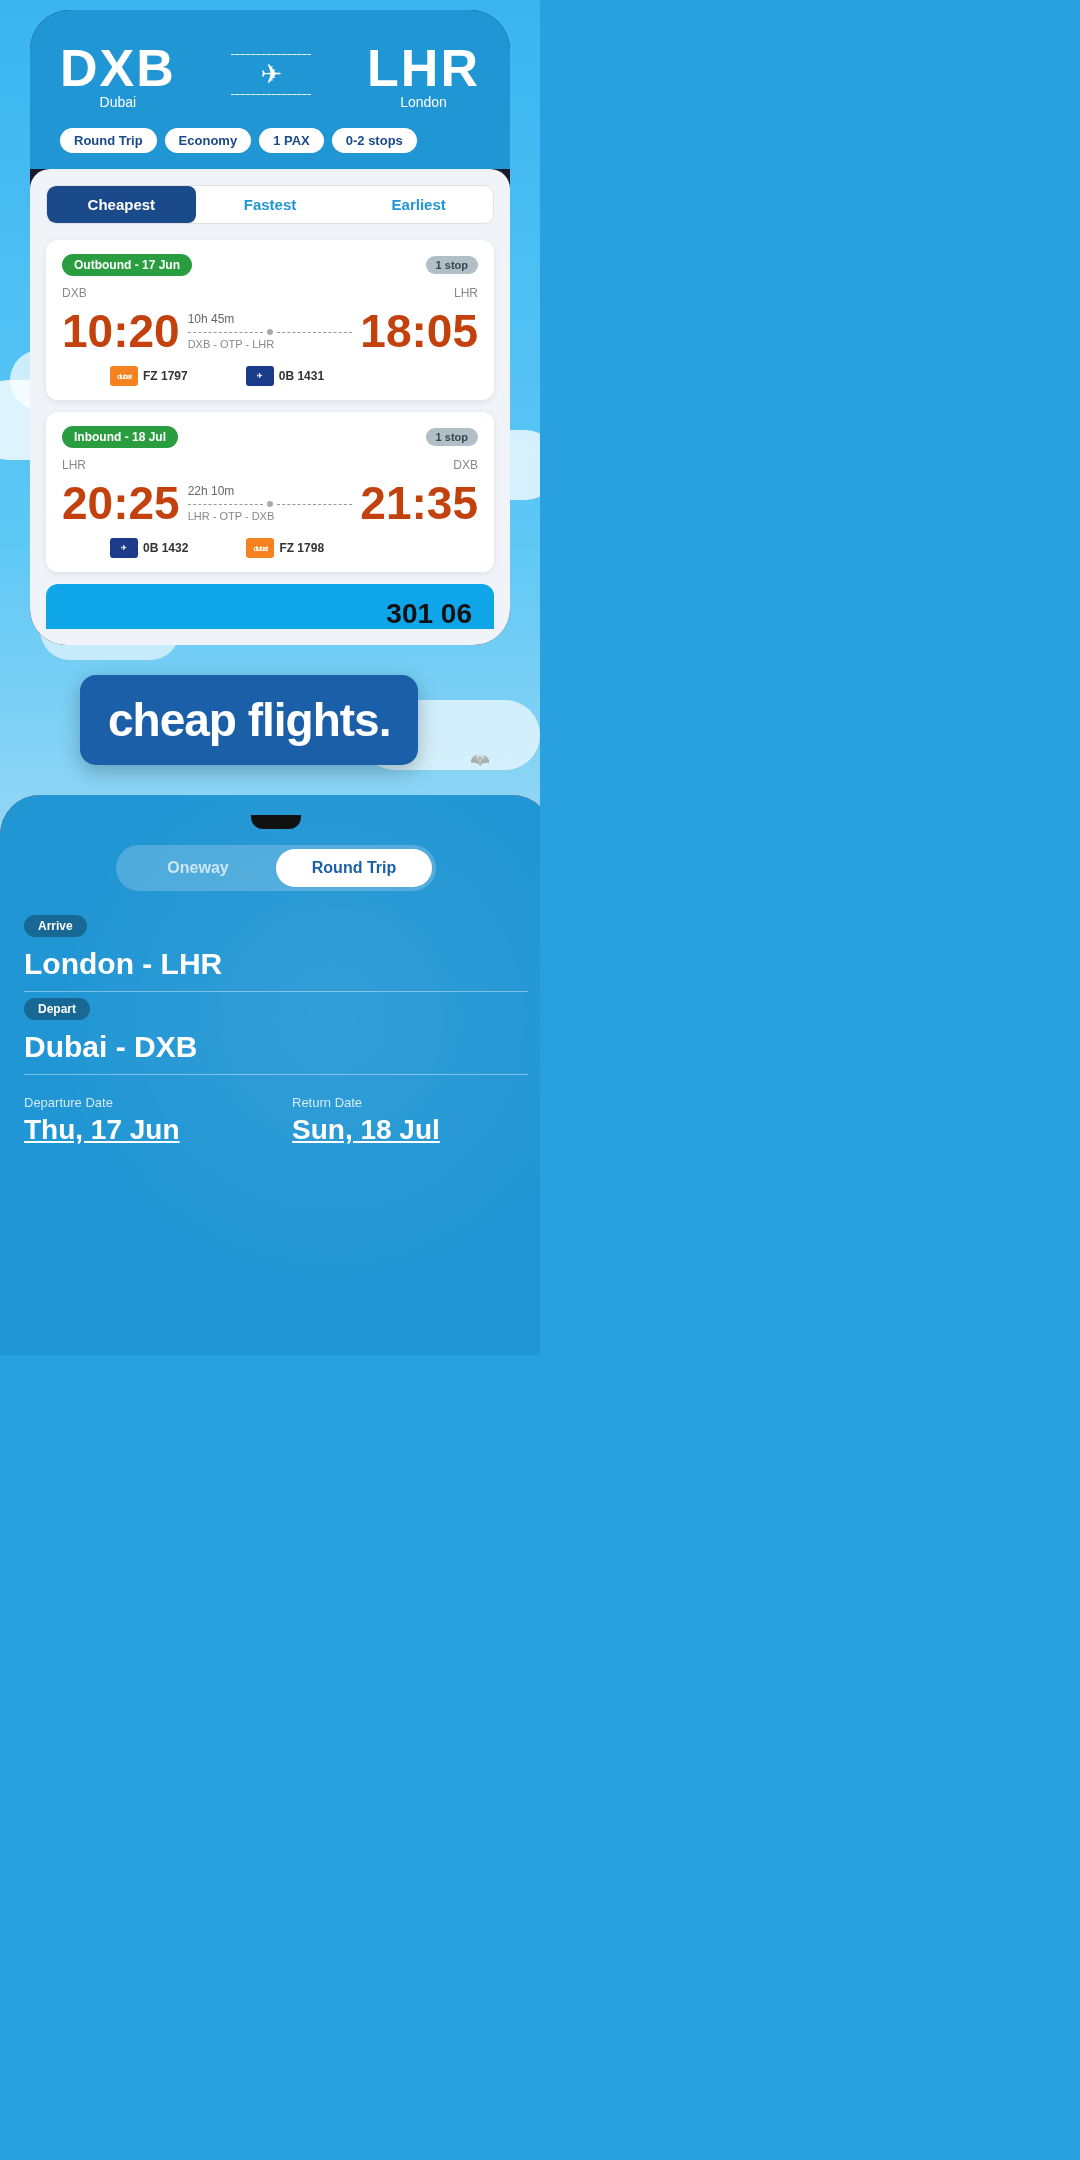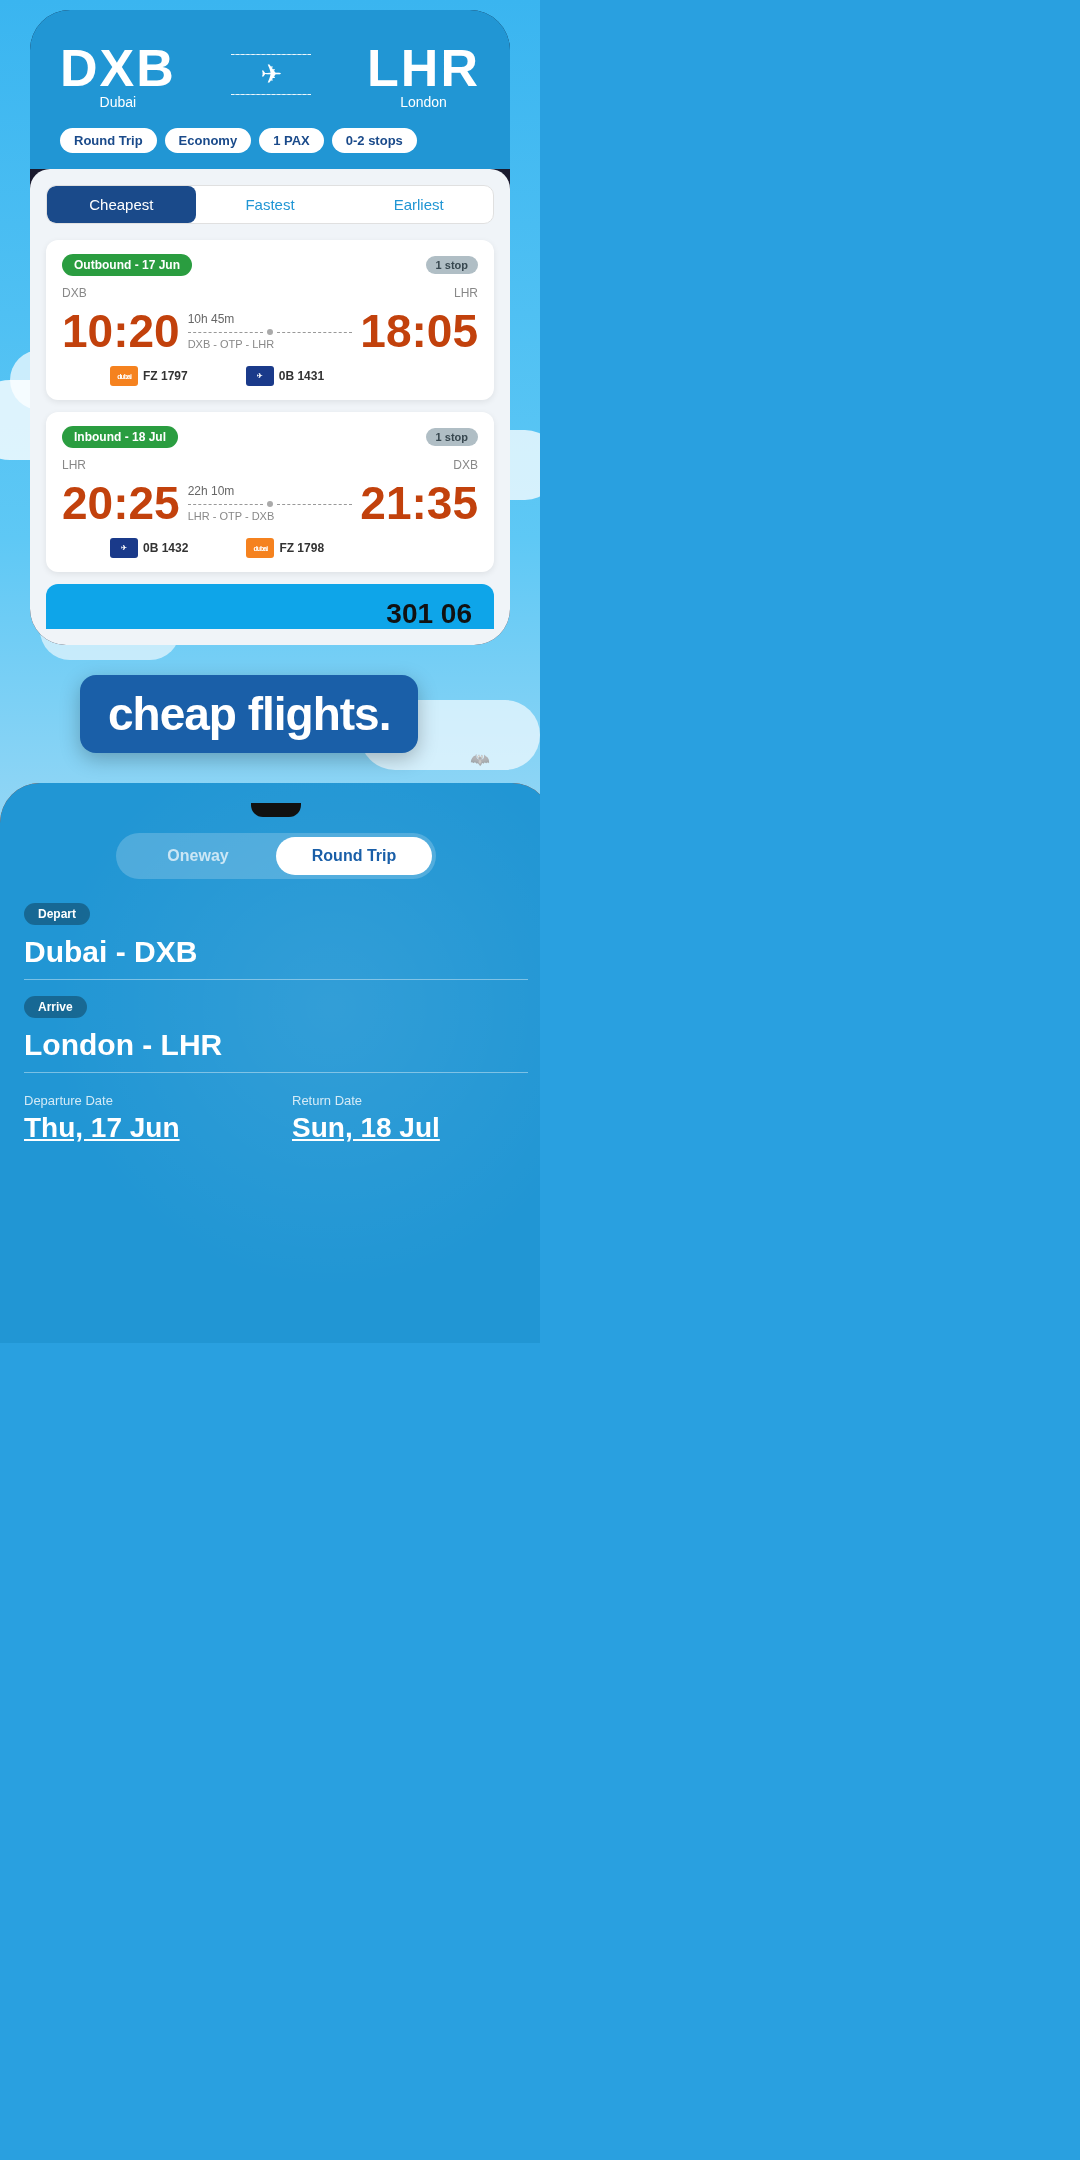--- a/index.html
+++ b/index.html
@@ -111,21 +111,21 @@
       overflow: hidden;
       margin-bottom: 16px;
       border: 1px solid #e0e0e0;
     }
 
     .tab-item {
       flex: 1;
       text-align: center;
       padding: 10px 6px;
       font-size: 15px;
-      font-weight: 400;
+      font-weight: 700;
       color: #2196d4;
       cursor: pointer;
     }
 
     .tab-item.active {
       background: #1a4a8a;
       color: white;
       border-radius: 8px;
     }
 
@@ -262,21 +262,21 @@
     
     .middle-section {
       position: relative;
       z-index: 5;
       padding: 30px 20px 20px;
     }
 
     .cheap-flights-badge {
       background: #1a5fa8;
       border-radius: 16px;
-      padding: 12px 28px;
+      padding: 18px 28px;
       display: inline-block;
       margin-left: 60px;
       box-shadow: 0 6px 20px rgba(0,0,0,0.25);
     }
 
     .cheap-flights-text {
       font-size: 46px;
       font-weight: 900;
       color: white;
       letter-spacing: -1px;
@@ -541,28 +541,28 @@
   <div class="phone-bottom-inner">
 
     <div class="notch"></div>
 
     <div class="toggle-container">
       <div class="toggle-active-bg"></div>
       <div class="toggle-option">Oneway</div>
       <div class="toggle-option active">Round Trip</div>
     </div>
 
+    <div class="field-group" style="margin-top:16px;">
+      <div class="field-label-pill">Arrive</div>
+      <div class="field-value">London - LHR</div>
+    </div>
+
     <div class="field-group">
       <div class="field-label-pill">Depart</div>
       <div class="field-value">Dubai - DXB</div>
-    </div>
-
-    <div class="field-group" style="margin-top:16px;">
-      <div class="field-label-pill">Arrive</div>
-      <div class="field-value">London - LHR</div>
     </div>
 
     <div class="dates-row">
       <div class="date-group">
         <div class="date-label">Departure Date</div>
         <div class="date-value">Thu, 17 Jun</div>
       </div>
       <div class="date-group">
         <div class="date-label">Return Date</div>
         <div class="date-value">Sun, 18 Jul</div>

